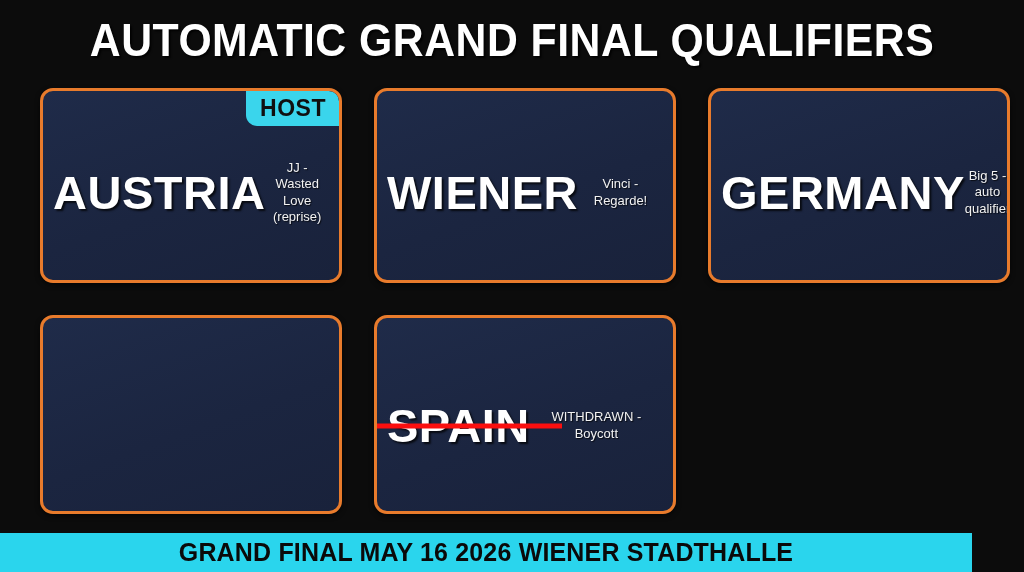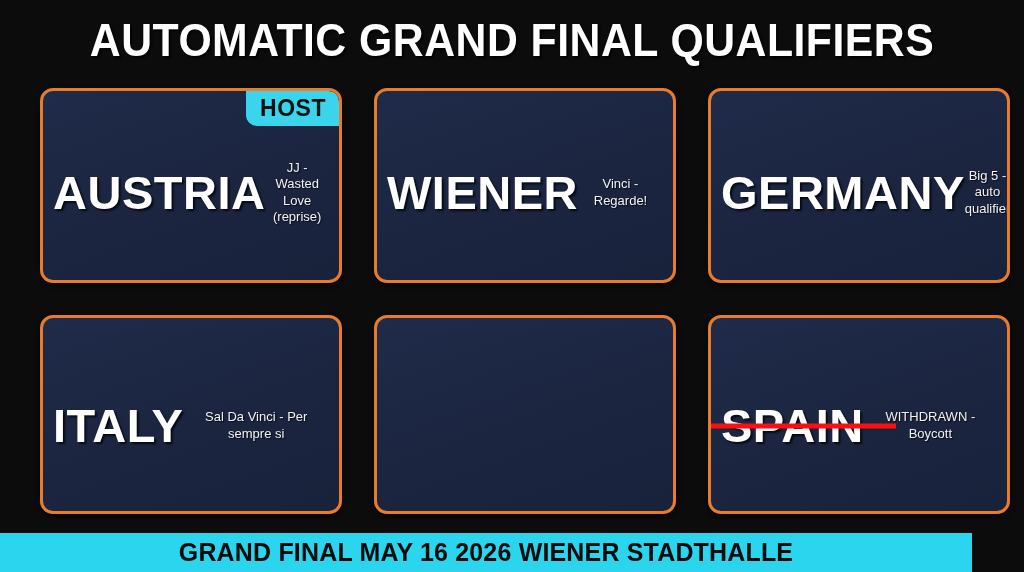--- a/index.html
+++ b/index.html
@@ -191,26 +191,20 @@
     </div>
   </div>
 
   <div class="country-card layout-a">
     <div class="card-inner">
       <div class="country-name">GERMANY</div>
       <div class="country-subtitle">Big 5 - auto qualifier</div>
     </div>
   </div>
 
-  <div class="country-card layout-b">
-    <div class="card-inner">
-      <div class="country-name">ITALY</div>
-      <div class="country-subtitle">Sal Da Vinci - Per sempre si</div>
-    </div>
-  </div>
 
   <div class="country-card layout-b layout-two-line">
     <div class="card-inner">
     </div>
   </div>
 
   <div class="country-card layout-b">
     <div class="card-inner">
       <span class="strike-wrap">
         <span class="country-name">SPAIN</span>

